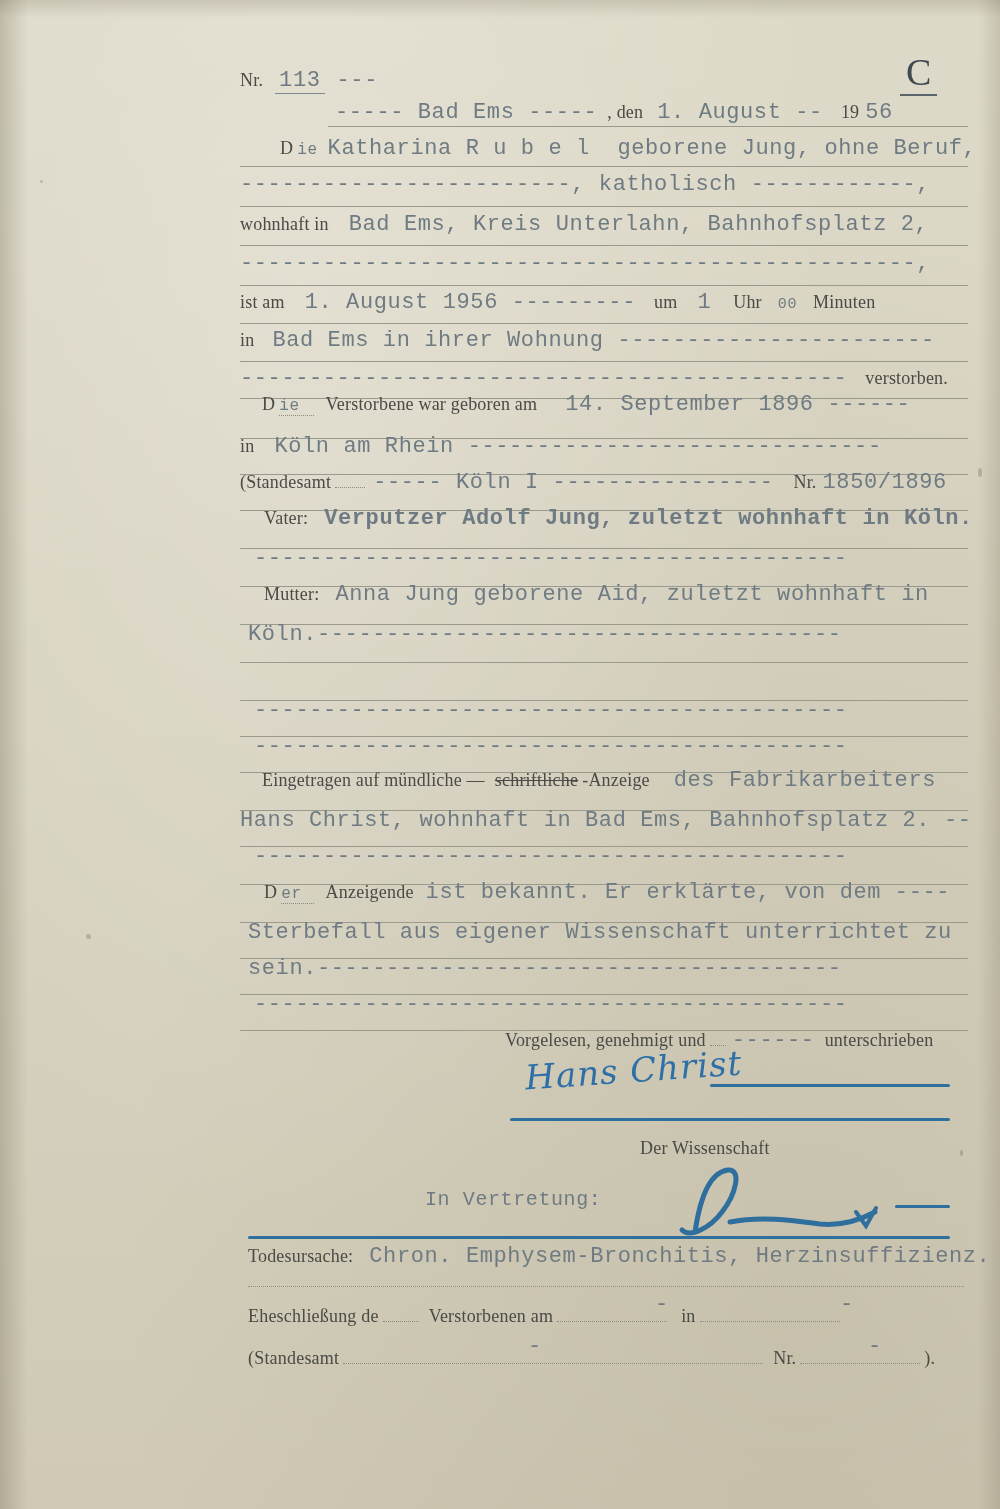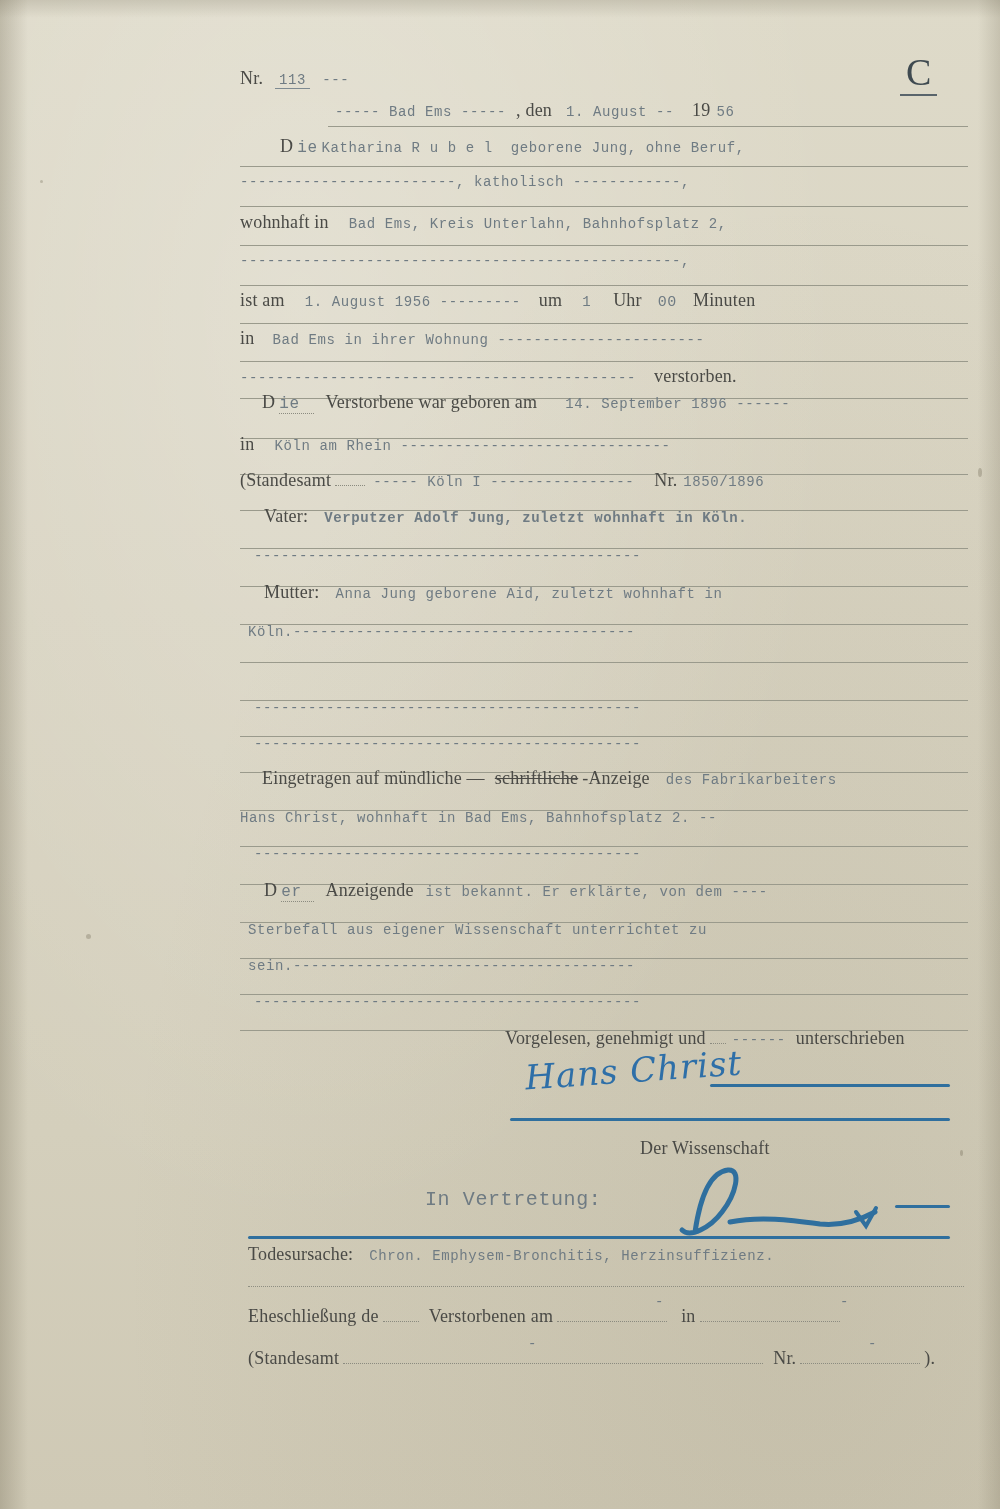--- a/index.html
+++ b/index.html
@@ -39,21 +39,21 @@
   .print{
     font-family:"Liberation Serif", serif;
     color:#4a4a46;
     font-size:18px;
     letter-spacing:0.2px;
   }
   
   .type{
     font-family:"Liberation Mono","DejaVu Sans Mono",monospace;
     color:#6f7b83;
-    font-size:14px;
+    font-size:22px;
     letter-spacing:0.6px;
     white-space:pre;
   }
   .row{position:absolute;white-space:nowrap;}
   .dotline{
     border-bottom:1px dotted #8b8b80;
     display:inline-block;
     vertical-align:baseline;
   }
   .ul{
@@ -111,21 +111,21 @@
     <span class="print" style="margin-left:6px;">, den</span>
     <span class="type" style="margin-left:10px;">1. August --</span>
     <span class="print" style="margin-left:14px;">19</span>
     <span class="type" style="margin-left:2px;">56</span>
   </div>
   <div style="position:absolute;left:88px;top:86px;width:640px;border-bottom:1px solid #9a9a8c;"></div>
 
   <div class="row" style="left:40px;top:96px;">
     <span class="print">D</span>
     <span class="type" style="font-size:16px;">ie</span>
-    <span class="type" style="">Katharina R u b e l  geborene Jung, ohne Beruf,</span>
+    <span class="type" style="margin-left:6px;">Katharina R u b e l  geborene Jung, ohne Beruf,</span>
   </div>
   <div style="position:absolute;left:0px;top:126px;width:728px;border-bottom:1px solid #9a9a8c;"></div>
 
   <div class="row" style="left:0px;top:132px;">
     <span class="type">------------------------, katholisch ------------,</span>
   </div>
   <div style="position:absolute;left:0px;top:166px;width:728px;border-bottom:1px solid #9a9a8c;"></div>
 
   <div class="row" style="left:0px;top:172px;text-align:right;">
     <span class="print">wohnhaft in</span>
@@ -215,21 +215,21 @@
 
   <div class="row" style="left:14px;top:694px;">
     <span class="type">-------------------------------------------</span>
   </div>
   <div style="position:absolute;left:0px;top:732px;width:728px;border-bottom:1px solid #9a9a8c;"></div>
 
   <div class="row" style="left:22px;top:728px;">
     <span class="print">Eingetragen auf mündliche —</span>
     <span class="print strike" style="margin-left:6px;">schriftliche</span>
     <span class="print">-Anzeige</span>
-    <span class="type" style="margin-left:12px;">des Fabrikarbeiters</span>
+    <span class="type" style="margin-left:20px;">des Fabrikarbeiters</span>
   </div>
   <div style="position:absolute;left:0px;top:770px;width:728px;border-bottom:1px solid #9a9a8c;"></div>
 
   <div class="row" style="left:0px;top:768px;">
     <span class="type">Hans Christ, wohnhaft in Bad Ems, Bahnhofsplatz 2. --</span>
   </div>
   <div style="position:absolute;left:0px;top:806px;width:728px;border-bottom:1px solid #9a9a8c;"></div>
 
   <div class="row" style="left:14px;top:804px;">
     <span class="type">-------------------------------------------</span>

